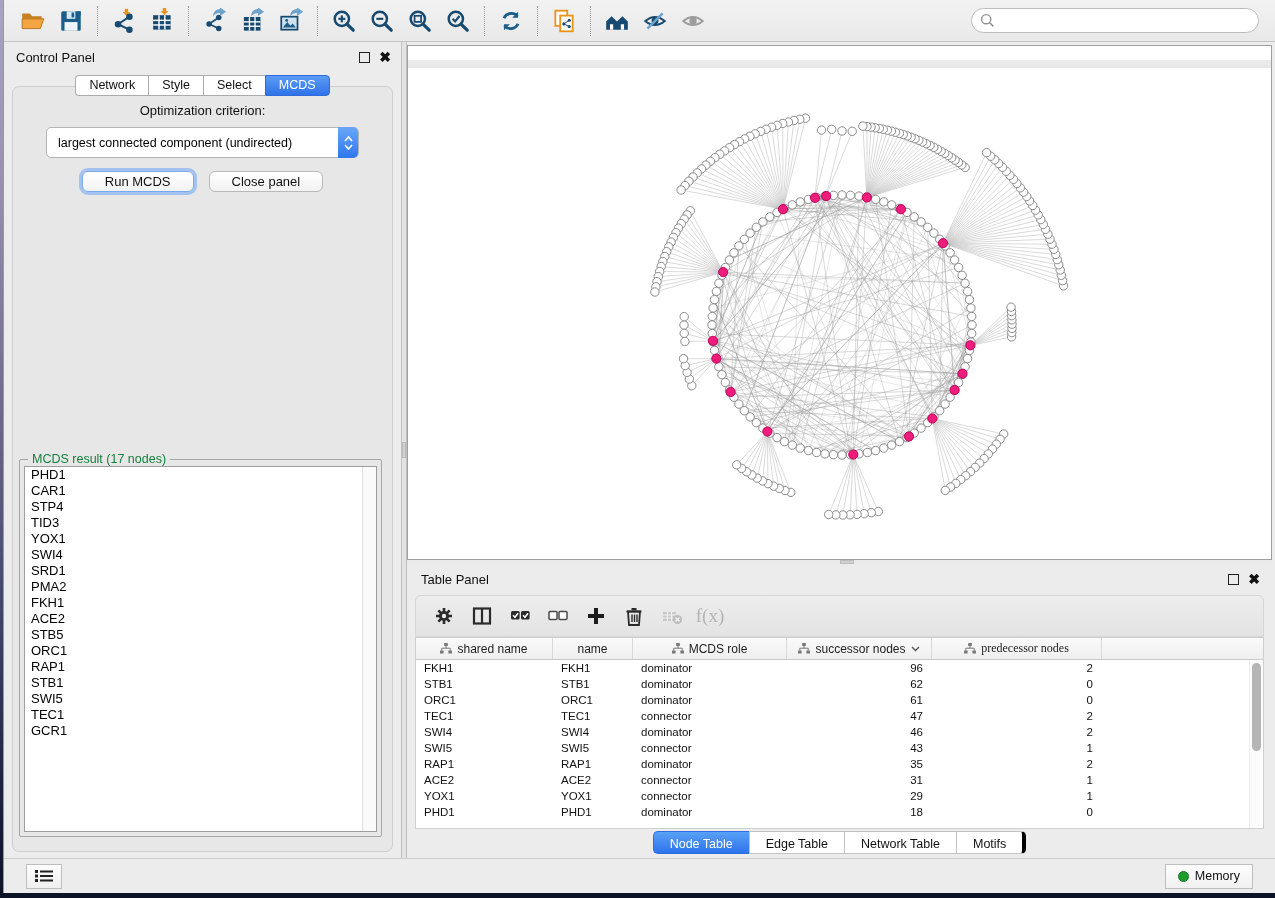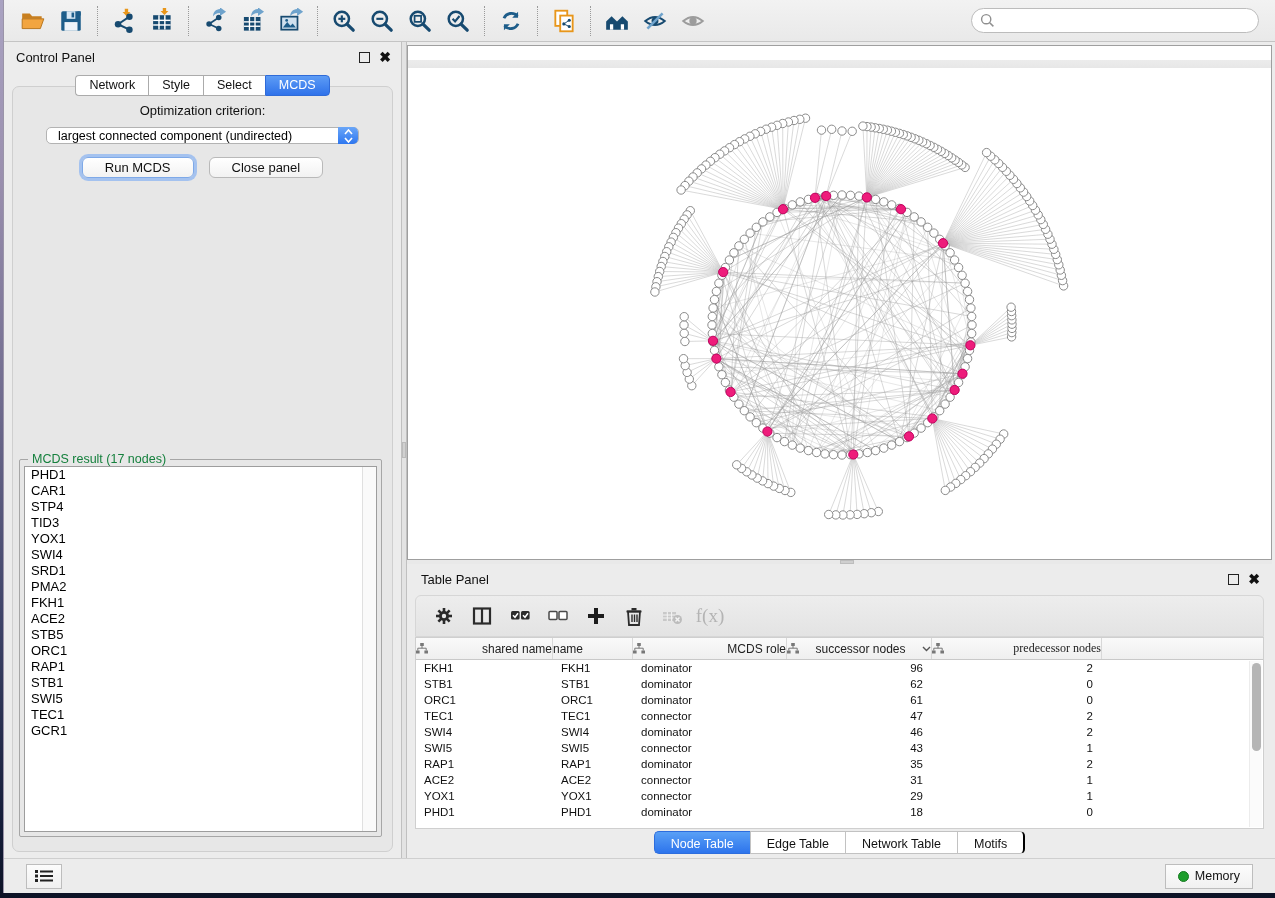--- a/index.html
+++ b/index.html
@@ -48,21 +48,21 @@
   }
   .cp-tab:first-child { border-radius:4px 0 0 4px; }
   .cp-tab:last-child { border-radius:0 4px 4px 0; border-right:1px solid #ababab; }
   .cp-tab.active { background:linear-gradient(#5d9cf5,#2f72ea); color:#fff; border-color:#2f6bd8; }
   .cp-card {
     position:absolute; left:8px; right:8px; top:44px; bottom:6px;
     background:#e7e7e7; border:1px solid #cfcfcf; border-radius:7px;
   }
   .opt-label { text-align:center; font-size:13px; color:#111; margin-top:16px; }
   .select-box {
-    position:relative; margin:9px auto 0; width:313px; height:17px;
+    position:relative; margin:9px auto 0; width:313px; height:31px;
     background:#fff; border:1px solid #b3b3b3; border-radius:5px;
     display:flex; align-items:center;
   }
   .select-value { font-size:12.5px; padding-left:11px; color:#000; white-space:nowrap; }
   .select-cap {
     position:absolute; right:0; top:-1px; bottom:-1px; width:20px;
     background:linear-gradient(#6aa6f8,#2e77f0); border-radius:0 5px 5px 0;
     display:flex; flex-direction:column; align-items:center; justify-content:center; gap:2px;
   }
   .select-cap svg { display:block; }
@@ -121,37 +121,37 @@
     position:absolute; left:8px; right:8px; top:31px; height:42px;
     background:linear-gradient(#ededed,#e3e3e3); border:1px solid #d6d6d6; border-radius:6px 6px 0 0;
     display:flex; align-items:center; padding:0 12px; gap:6px;
   }
   .tp-tool { width:32px; height:32px; background:none; border:none; display:flex; align-items:center; justify-content:center; }
   .tp-tool svg { width:22px; height:22px; }
   .tp-tool .fx { font-family:"Liberation Serif",serif; font-size:19px; color:#b4b4b4; }
   .table-area { position:absolute; left:8px; right:8px; top:73px; bottom:29px; background:#fff; border:1px solid #cfcfcf; overflow:hidden; }
   .thead { display:flex; height:22px; background:linear-gradient(#fafafa,#efefef); border-bottom:1px solid #c9c9c9; }
   .th {
-    display:flex; align-items:center; justify-content:space-between; gap:5px;
+    display:flex; align-items:center; justify-content:center; gap:5px;
     font-size:12px; color:#222; border-right:1px solid #d8d8d8; position:relative;
   }
   .th .tree { flex:0 0 auto; }
   .th.filler { border-right:none; flex:1; }
   .trow { display:flex; height:16px; align-items:center; }
   .td { font-size:11.5px; color:#111; white-space:nowrap; overflow:hidden; }
   .td.num { text-align:right; }
   .tscroll { position:absolute; right:1px; top:23px; bottom:1px; width:13px; background:#fbfbfb; border-left:1px solid #ececec; }
   .tscroll .thumb { position:absolute; left:2px; top:2px; width:9px; height:88px; background:#b5b5b5; border-radius:5px; }
   .tp-tabs { position:absolute; left:0; right:0; bottom:4px; height:23px; display:flex; justify-content:center; }
   .tp-tab {
     font-size:12.5px; background:#fff; border:1px solid #c2c2c2; border-right:none;
     padding:3px 16px 0; color:#111;
   }
   .tp-tab:first-child { border-radius:5px 0 0 5px; }
-  .tp-tab:last-child { border-radius:0 5px 5px 0; border-right:2px solid #000000; }
+  .tp-tab:last-child { border-radius:0 5px 5px 0; border-right:4px solid #000000; }
   .tp-tab.active { background:linear-gradient(#59a0f6,#2d74ec); color:#fff; border-color:#2d6ddd; }
 
   
   .status-bar {
     position:absolute; left:0; right:0; bottom:0; height:35px;
     background:#ececec; border-top:1px solid #cfcfcf; display:flex; align-items:center; padding:0 22px;
   }
   .list-btn { width:36px; height:25px; background:linear-gradient(#fcfcfc,#f0f0f0); border:1px solid #bdbdbd; display:flex; align-items:center; justify-content:center; }
   .memory-btn {
     margin-left:auto; height:25px; background:linear-gradient(#fcfcfc,#f1f1f1); border:1px solid #bdbdbd;

